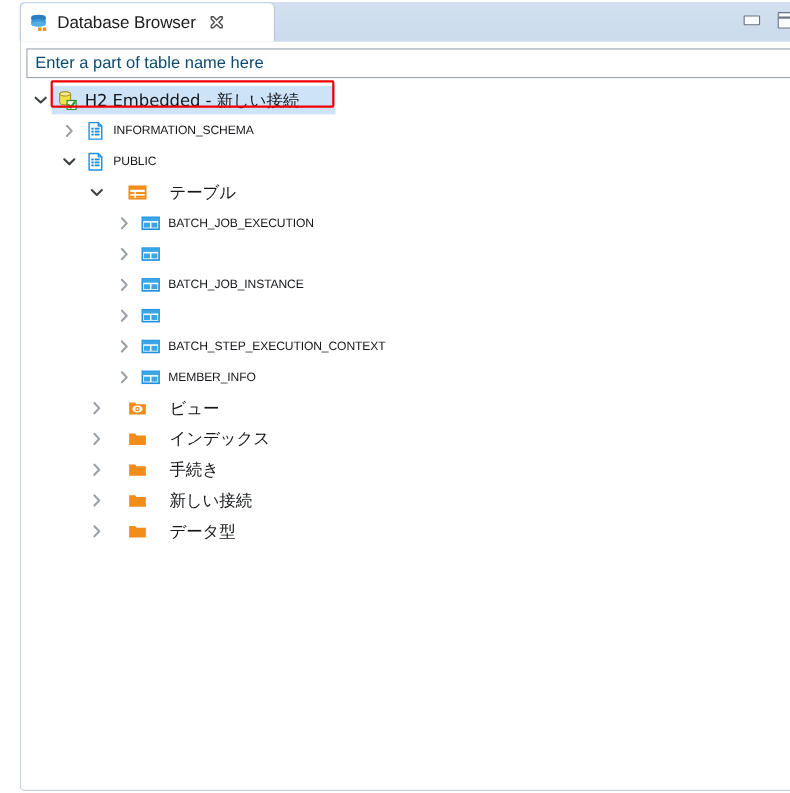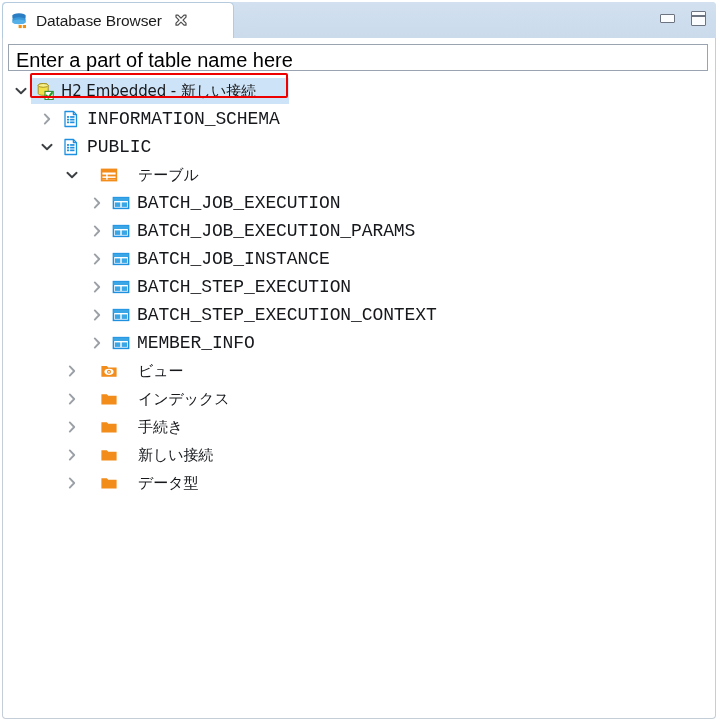--- a/index.html
+++ b/index.html
@@ -10,21 +10,21 @@
   body {
     width: 718px;
     height: 721px;
     font-family: "Liberation Sans", "DejaVu Sans", sans-serif;
     overflow: hidden;
   }
 
   
   .view-frame {
     position: absolute;
-    left: 0; top: 0;
+    left: 16px; top: 0;
     width: 691px; height: 721px;
     box-sizing: border-box;
     background: #ffffff;
   }
 
   
   .tab-strip {
     position: absolute;
     left: 2px; top: 2px;
     width: 714px; height: 36px;
@@ -123,22 +123,22 @@
     position: absolute;
     left: 5px; top: 6px;
     width: 700px; height: 27px;
     border: 1px solid #9aa4b0;
     background: #ffffff;
     box-sizing: border-box;
   }
   .filter-text {
     position: absolute;
     left: 7px; top: 4px;
-    font-size: 20px;
-    color: #000000;
+    font-size: 15px;
+    color: #0c4a6e;
     white-space: nowrap;
   }
 
   
   .tree {
     position: absolute;
     left: 0px; top: 39px;
     right: 0px; bottom: 0px;
     overflow: hidden;
   }
@@ -166,24 +166,23 @@
   .twisty {
     width: 16px; height: 16px;
     flex: 0 0 auto;
   }
   .node-icon {
     width: 18px; height: 18px;
     flex: 0 0 auto;
     display: block;
   }
   .node-label {
-    font-size: 18px;
+    font-size: 11px;
     color: #16181c;
     letter-spacing: -0.1px;
-    font-family: Liberation Mono, monospace;
   }
   .node-label.jp {
     font-family: "DejaVu Sans", "Liberation Sans", sans-serif;
     font-size: 15px;
   }
 
   
   .ind-0 { padding-left: 10px; }
   .ind-1 { padding-left: 36px; }
   .ind-2 { padding-left: 61px; gap: 20px; }
@@ -330,21 +329,20 @@
           <div class="row-content ind-3">
             <span class="twisty"><svg viewBox="0 0 16 16" width="16" height="16">
                 <path d="M5.8 3.4 L10.2 8 L5.8 12.6" fill="none" stroke="#9aa0a6" stroke-width="1.9" stroke-linecap="round" stroke-linejoin="round"></path>
               </svg></span>
             <span class="node-icon"><svg viewBox="0 0 18 18" width="18" height="18">
                 <rect x="1.4" y="3.6" width="15.2" height="10.8" fill="#ffffff" stroke="#1e90e0" stroke-width="1.5"></rect>
                 <rect x="1.4" y="3.6" width="15.2" height="3.4" fill="#3aa6e6"></rect>
                 <rect x="2.9" y="8.4" width="5.4" height="4.5" fill="#3aa6e6"></rect>
                 <rect x="9.7" y="8.4" width="5.4" height="4.5" fill="#3aa6e6"></rect>
               </svg></span>
-            <span class="node-label">BATCH_JOB_EXECUTION_PARAMS</span>
           </div>
         </div>
         <div class="row">
           <div class="row-content ind-3">
             <span class="twisty"><svg viewBox="0 0 16 16" width="16" height="16">
                 <path d="M5.8 3.4 L10.2 8 L5.8 12.6" fill="none" stroke="#9aa0a6" stroke-width="1.9" stroke-linecap="round" stroke-linejoin="round"></path>
               </svg></span>
             <span class="node-icon"><svg viewBox="0 0 18 18" width="18" height="18">
                 <rect x="1.4" y="3.6" width="15.2" height="10.8" fill="#ffffff" stroke="#1e90e0" stroke-width="1.5"></rect>
                 <rect x="1.4" y="3.6" width="15.2" height="3.4" fill="#3aa6e6"></rect>
@@ -358,21 +356,20 @@
           <div class="row-content ind-3">
             <span class="twisty"><svg viewBox="0 0 16 16" width="16" height="16">
                 <path d="M5.8 3.4 L10.2 8 L5.8 12.6" fill="none" stroke="#9aa0a6" stroke-width="1.9" stroke-linecap="round" stroke-linejoin="round"></path>
               </svg></span>
             <span class="node-icon"><svg viewBox="0 0 18 18" width="18" height="18">
                 <rect x="1.4" y="3.6" width="15.2" height="10.8" fill="#ffffff" stroke="#1e90e0" stroke-width="1.5"></rect>
                 <rect x="1.4" y="3.6" width="15.2" height="3.4" fill="#3aa6e6"></rect>
                 <rect x="2.9" y="8.4" width="5.4" height="4.5" fill="#3aa6e6"></rect>
                 <rect x="9.7" y="8.4" width="5.4" height="4.5" fill="#3aa6e6"></rect>
               </svg></span>
-            <span class="node-label">BATCH_STEP_EXECUTION</span>
           </div>
         </div>
         <div class="row">
           <div class="row-content ind-3">
             <span class="twisty"><svg viewBox="0 0 16 16" width="16" height="16">
                 <path d="M5.8 3.4 L10.2 8 L5.8 12.6" fill="none" stroke="#9aa0a6" stroke-width="1.9" stroke-linecap="round" stroke-linejoin="round"></path>
               </svg></span>
             <span class="node-icon"><svg viewBox="0 0 18 18" width="18" height="18">
                 <rect x="1.4" y="3.6" width="15.2" height="10.8" fill="#ffffff" stroke="#1e90e0" stroke-width="1.5"></rect>
                 <rect x="1.4" y="3.6" width="15.2" height="3.4" fill="#3aa6e6"></rect>

